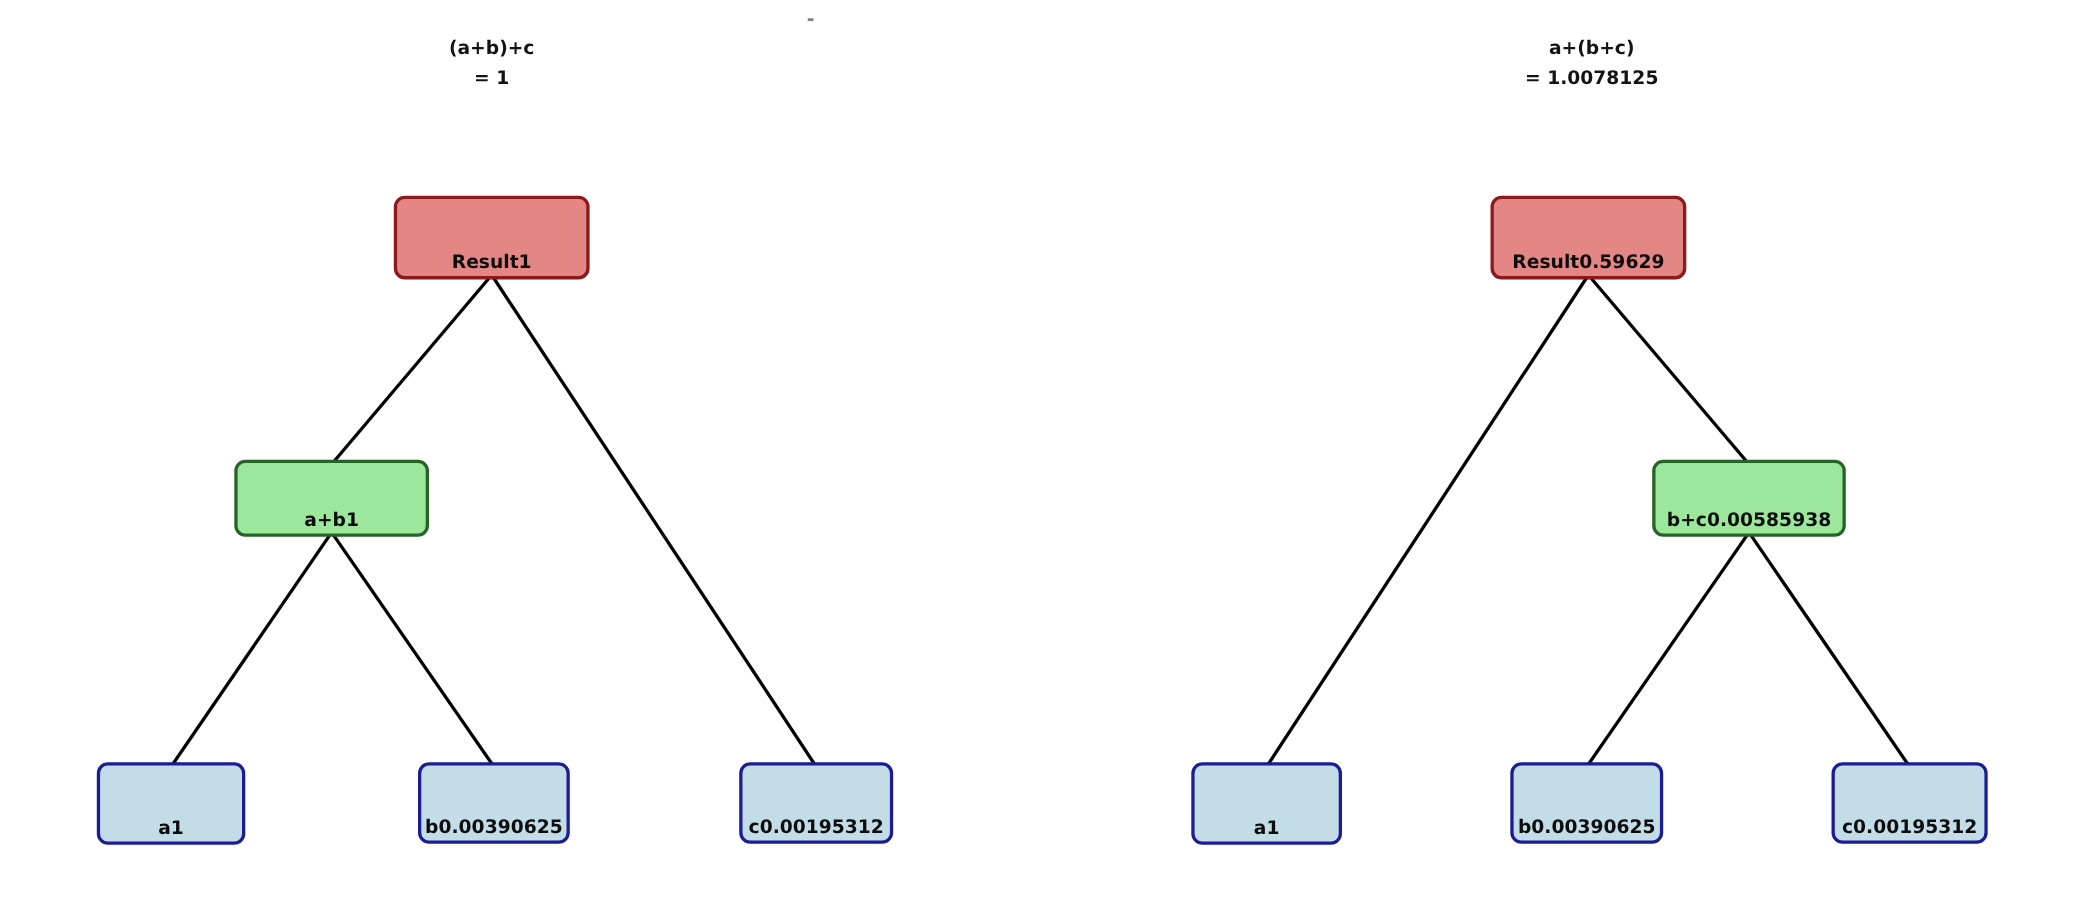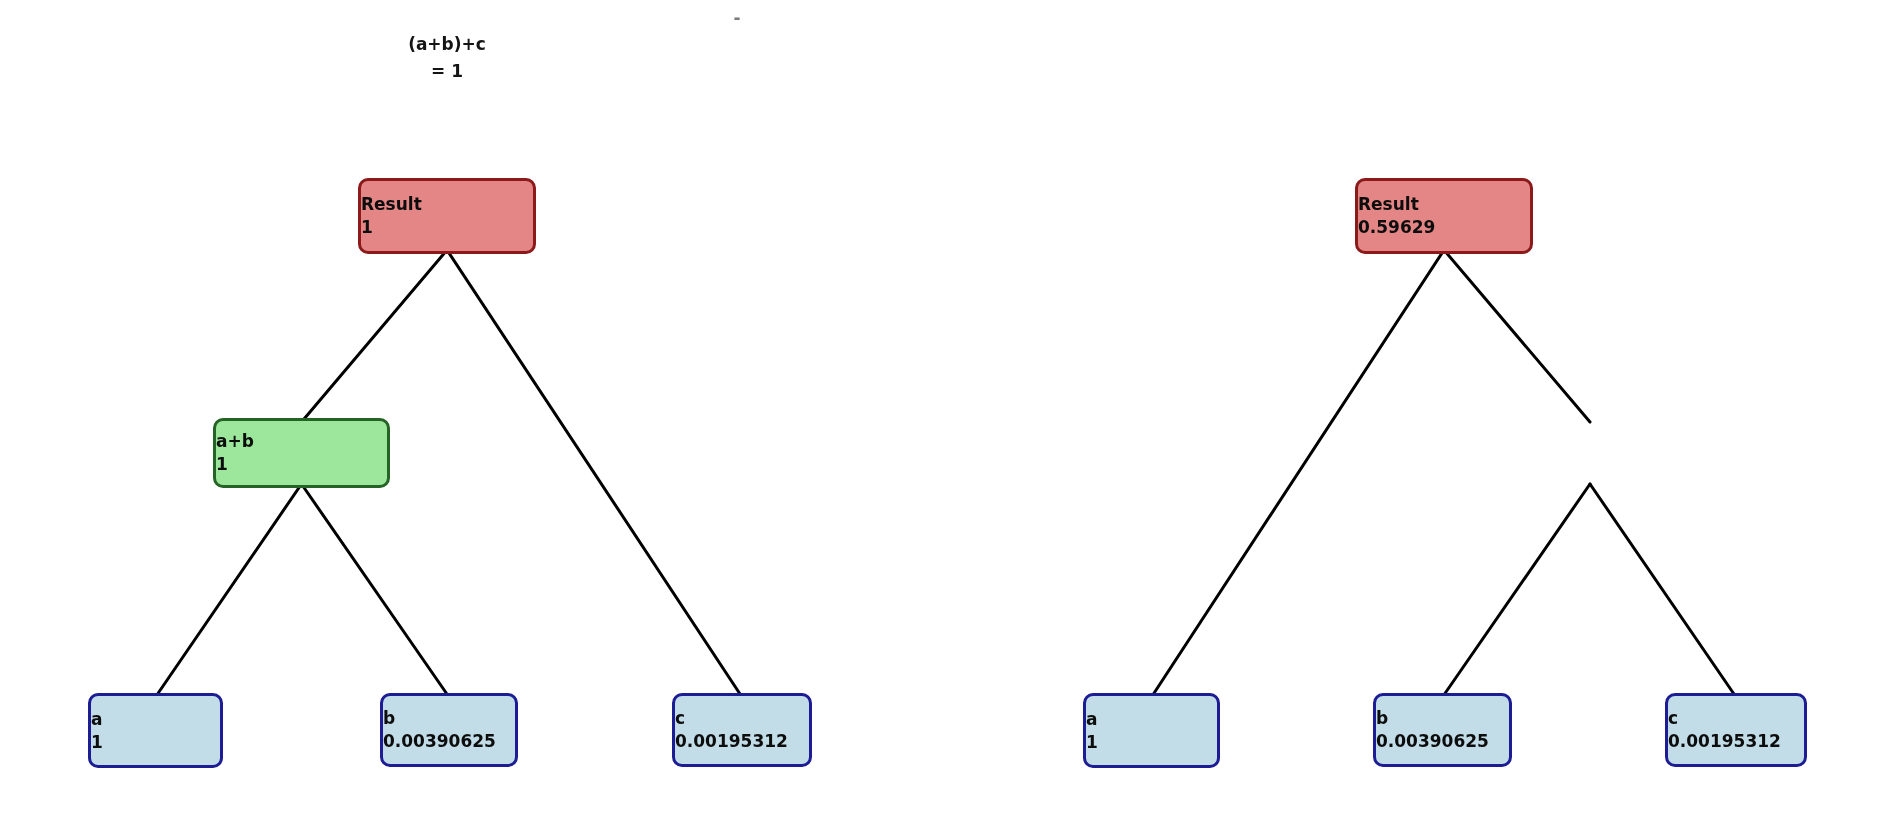--- a/index.html
+++ b/index.html
@@ -47,22 +47,22 @@
   }
   .t1-title { left: 447px; }
   .t2-title { left: 1447px; }
   .node {
     position: absolute;
     z-index: 3;
     border-radius: 10px;
     border-style: solid;
     border-width: 3.5px;
     display: flex;
-    flex-direction: column;
-    align-items: flex-start;
+    flex-direction: row;
+    align-items: flex-end;
     justify-content: center;
     text-align: center;
     font-weight: bold;
     font-size: 17px;
     line-height: 23px;
     color: #0d0d0d;
   }
   .node-result { background: var(--result-fill, #e48586); border-color: var(--result-border, #8b1a1a); }
   .node-op     { background: var(--op-fill, #9ce79c);     border-color: var(--op-border, #266326); }
   .node-leaf   { background: var(--leaf-fill, #c2dce8);   border-color: var(--leaf-border, #1c1c94); }
@@ -116,24 +116,32 @@
   </div>
   <div class="node node-leaf t1-b">
     <div>b</div>
     <div>0.00390625</div>
   </div>
   <div class="node node-leaf t1-c">
     <div>c</div>
     <div>0.00195312</div>
   </div>
 
+  <div class="tree-title t2-title">
+    <div>a+(b+c)</div>
+    <div>= 1.0078125</div>
+  </div>
 
   <div class="node node-result t2-root">
     <div>Result</div>
     <div>0.59629</div>
+  </div>
+  <div class="node node-op t2-op">
+    <div>b+c</div>
+    <div>0.00585938</div>
   </div>
   <div class="node node-leaf t2-a">
     <div>a</div>
     <div>1</div>
   </div>
   <div class="node node-leaf t2-b">
     <div>b</div>
     <div>0.00390625</div>
   </div>
   <div class="node node-leaf t2-c">

